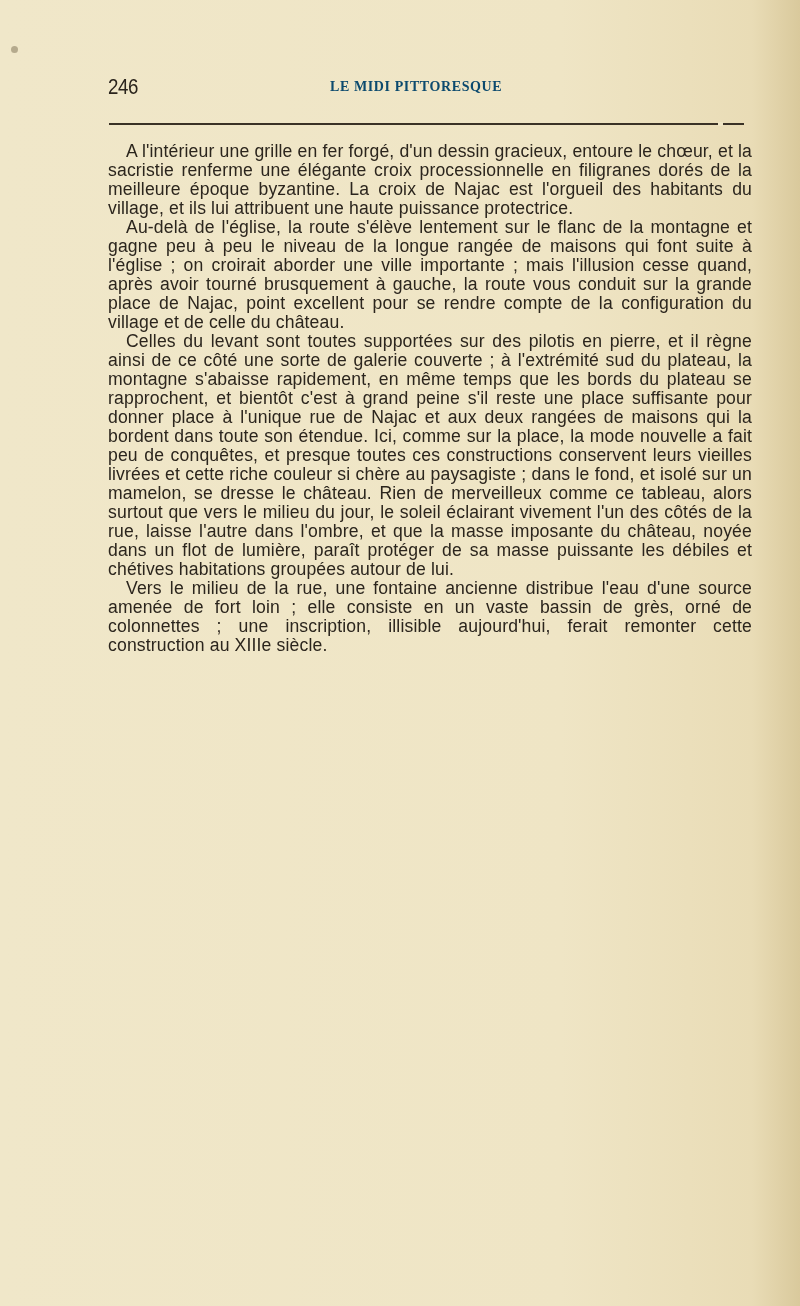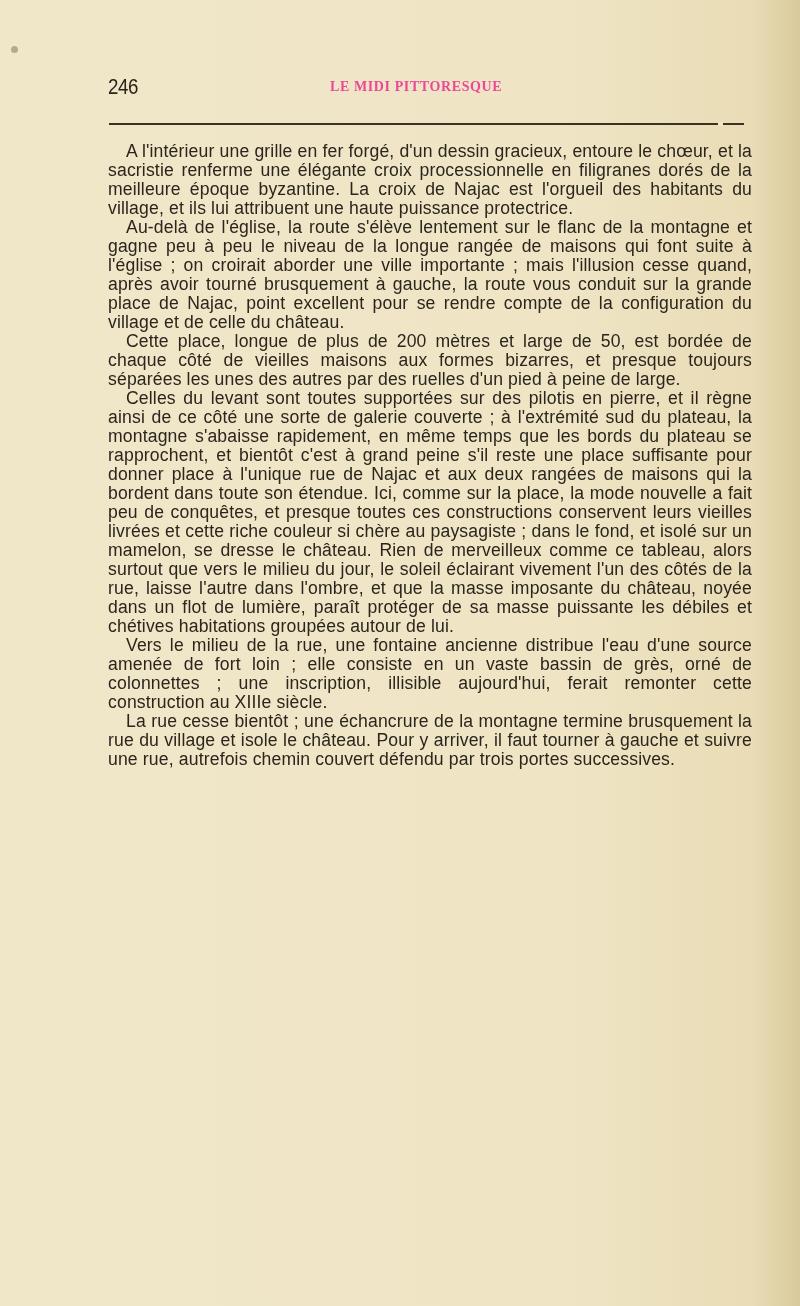--- a/index.html
+++ b/index.html
@@ -47,21 +47,21 @@
       color: #2a241c;
     }
     .running-title {
       position: absolute;
       left: 222px;
       top: 5px;
       font-family: "Liberation Serif", "DejaVu Serif", serif;
       font-weight: bold;
       font-size: 14px;
       letter-spacing: 0.6px;
-      color: #ec4899;
+      color: #0c4a6e;
     }
     .rule {
       position: absolute;
       left: 109px;
       top: 123px;
       width: 633px;
       height: 2px;
       background: #3a3226;
     }
     .rule-tail {
@@ -109,18 +109,16 @@
     <span class="running-title">LE MIDI PITTORESQUE</span>
   </div>
 
   <div class="rule"></div>
   <div class="rule-gap"></div>
   <div class="rule-tail"></div>
 
   <div class="body-text">
     <p>A l'intérieur une grille en fer forgé, d'un dessin gracieux, entoure le chœur, et la sacristie renferme une élégante croix processionnelle en filigranes dorés de la meilleure époque byzantine. La croix de Najac est l'orgueil des habitants du village, et ils lui attribuent une haute puissance protectrice.</p>
     <p>Au-delà de l'église, la route s'élève lentement sur le flanc de la montagne et gagne peu à peu le niveau de la longue rangée de maisons qui font suite à l'église ; on croirait aborder une ville importante ; mais l'illusion cesse quand, après avoir tourné brusquement à gauche, la route vous conduit sur la grande place de Najac, point excellent pour se rendre compte de la configuration du village et de celle du château.</p>
-    <p>Cette place, longue de plus de 200 mètres et large de 50, est bordée de chaque côté de vieilles maisons aux formes bizarres, et presque toujours séparées les unes des autres par des ruelles d'un pied à peine de large.</p>
     <p>Celles du levant sont toutes supportées sur des pilotis en pierre, et il règne ainsi de ce côté une sorte de galerie couverte ; à l'extrémité sud du plateau, la montagne s'abaisse rapidement, en même temps que les bords du plateau se rapprochent, et bientôt c'est à grand peine s'il reste une place suffisante pour donner place à l'unique rue de Najac et aux deux rangées de maisons qui la bordent dans toute son étendue. Ici, comme sur la place, la mode nouvelle a fait peu de conquêtes, et presque toutes ces constructions conservent leurs vieilles livrées et cette riche couleur si chère au paysagiste ; dans le fond, et isolé sur un mamelon, se dresse le château. Rien de merveilleux comme ce tableau, alors surtout que vers le milieu du jour, le soleil éclairant vivement l'un des côtés de la rue, laisse l'autre dans l'ombre, et que la masse imposante du château, noyée dans un flot de lumière, paraît protéger de sa masse puissante les débiles et chétives habitations groupées autour de lui.</p>
     <p>Vers le milieu de la rue, une fontaine ancienne distribue l'eau d'une source amenée de fort loin ; elle consiste en un vaste bassin de grès, orné de colonnettes ; une inscription, illisible aujourd'hui, ferait remonter cette construction au XIIIe siècle.</p>
-    <p>La rue cesse bientôt ; une échancrure de la montagne termine brusquement la rue du village et isole le château. Pour y arriver, il faut tourner à gauche et suivre une rue, autrefois chemin couvert défendu par trois portes successives.</p>
   </div>
 </div>
 
 </body></html>

